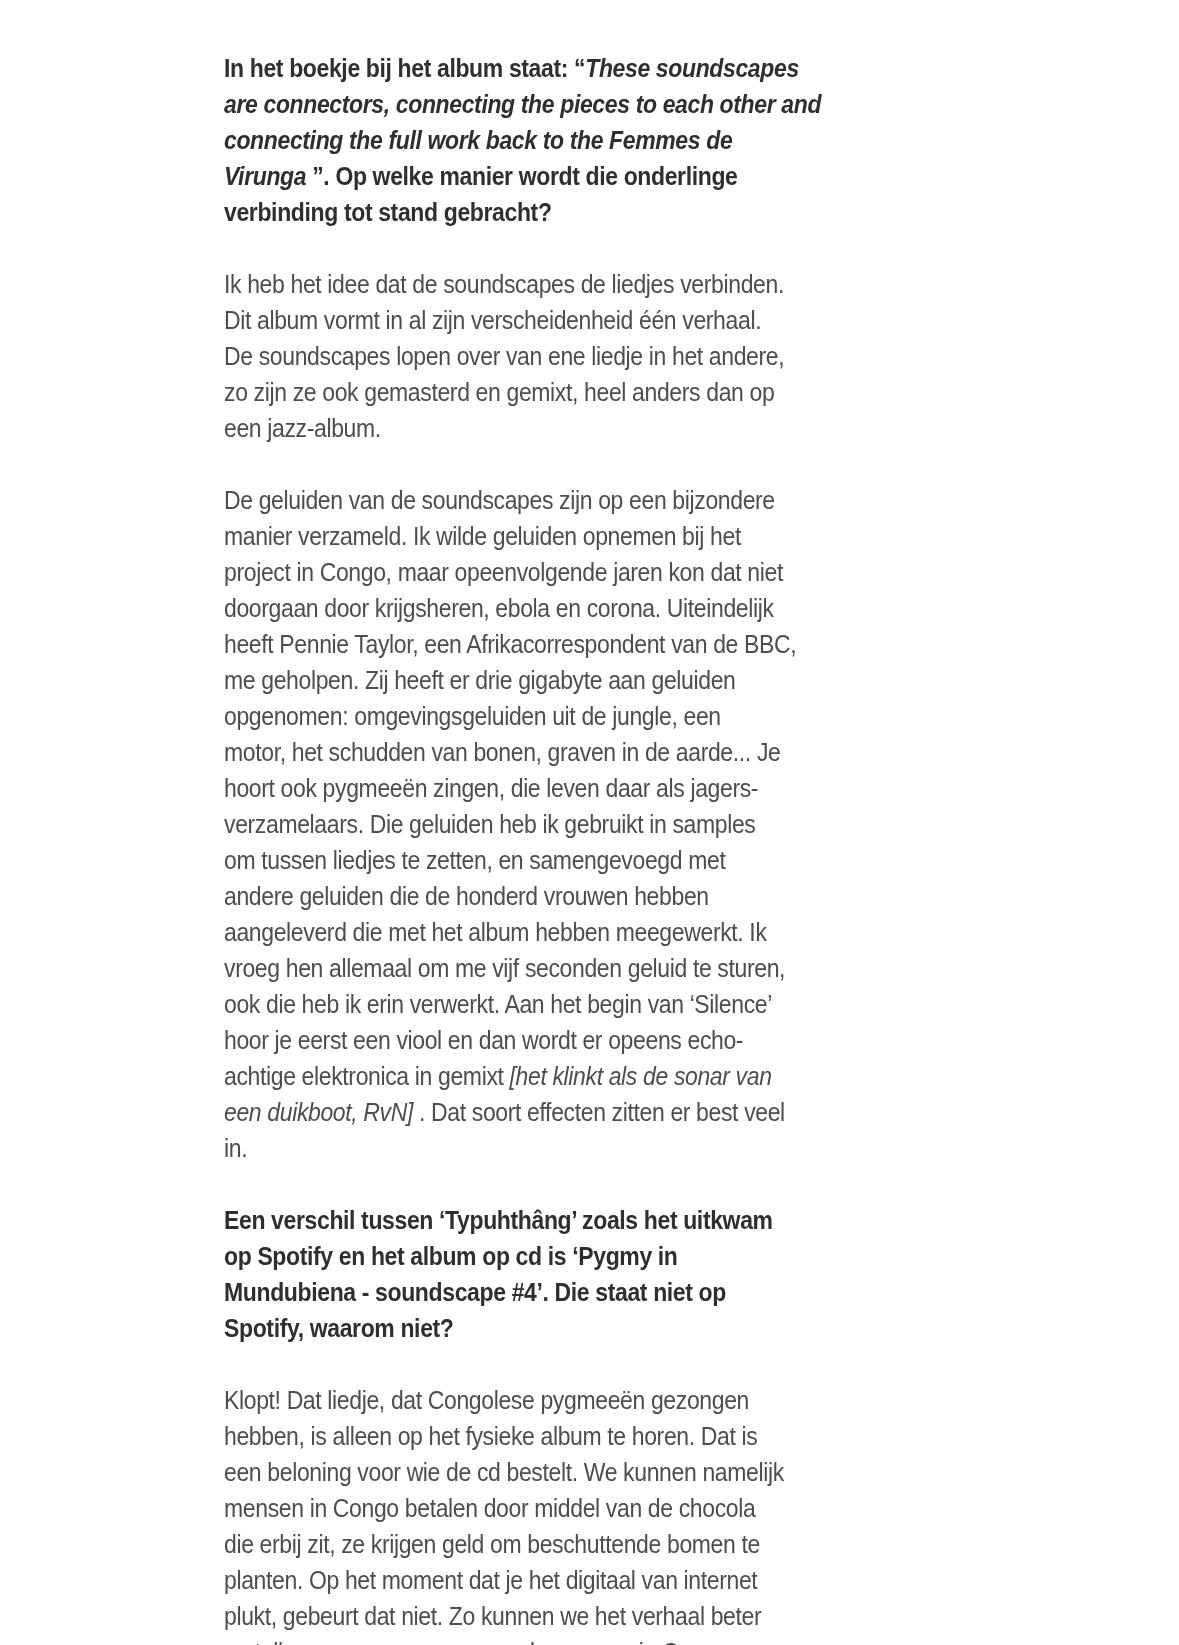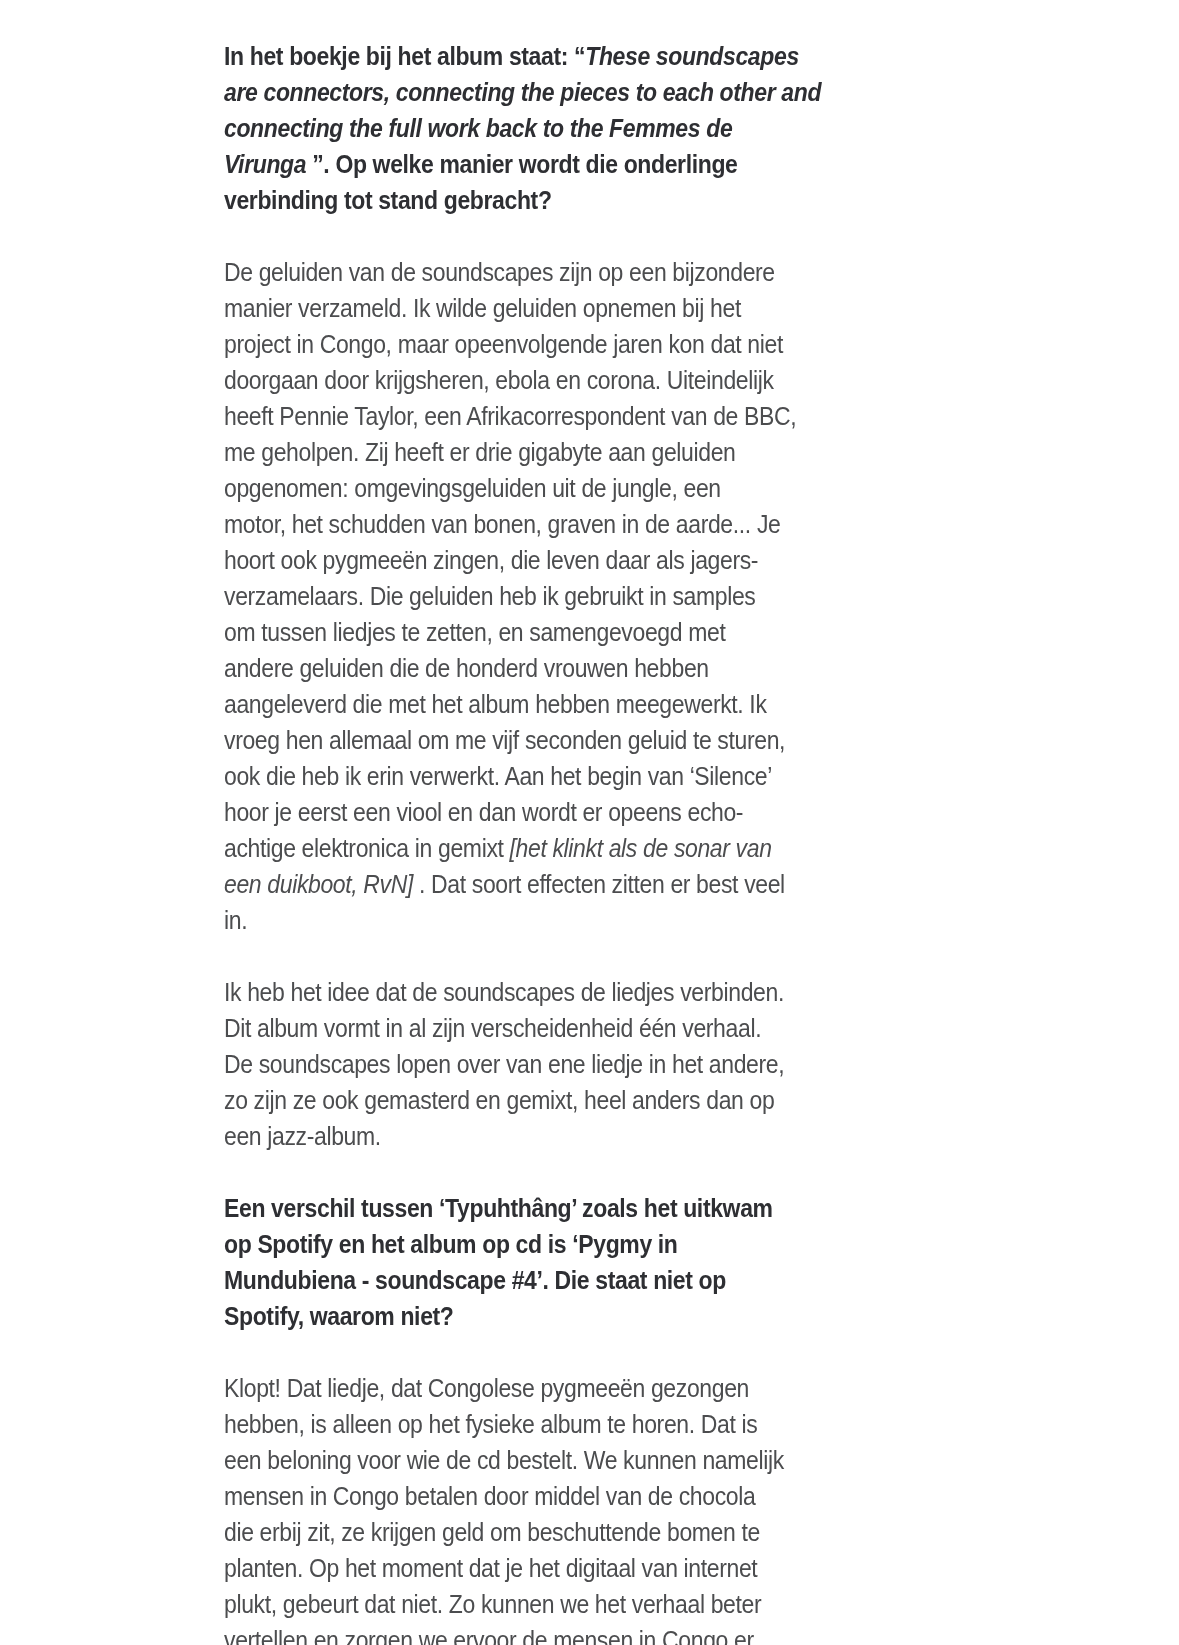--- a/index.html
+++ b/index.html
@@ -14,21 +14,21 @@
     overflow: hidden;
     font-family: "Liberation Sans", sans-serif;
   }
   .article {
     position: absolute;
     left: 224px;
     top: 38px;
     width: 600px;
   }
   .para {
-    margin: 0 0 36px 0;
+    margin: 12px 0 36px 0;
   }
   .para:last-child {
     margin-bottom: 0;
   }
   .line {
     height: 36px;
     line-height: 36px;
     white-space: nowrap;
     font-size: 25px;
     letter-spacing: -0.4px;
@@ -46,47 +46,47 @@
 
 <div class="article">
     <div class="para question">
       <div class="line"><span class="seg-b">In het boekje bij het album staat: “</span><span class="seg-bi">These soundscapes</span></div>
       <div class="line"><span class="seg-bi">are connectors, connecting the pieces to each other and</span></div>
       <div class="line"><span class="seg-bi">connecting the full work back to the Femmes de</span></div>
       <div class="line"><span class="seg-bi">Virunga</span><span class="seg-b"> ”. Op welke manier wordt die onderlinge</span></div>
       <div class="line"><span class="seg-b">verbinding tot stand gebracht?</span></div>
     </div>
     <div class="para answer">
+      <div class="line"><span class="seg-r">Ik heb het idee dat de soundscapes de liedjes verbinden.</span></div>
+      <div class="line"><span class="seg-r">Dit album vormt in al zijn verscheidenheid één verhaal.</span></div>
+      <div class="line"><span class="seg-r">De soundscapes lopen over van ene liedje in het andere,</span></div>
+      <div class="line"><span class="seg-r">zo zijn ze ook gemasterd en gemixt, heel anders dan op</span></div>
+      <div class="line"><span class="seg-r">een jazz-album.</span></div>
+    </div>
+    <div class="para answer">
       <div class="line"><span class="seg-r">De geluiden van de soundscapes zijn op een bijzondere</span></div>
       <div class="line"><span class="seg-r">manier verzameld. Ik wilde geluiden opnemen bij het</span></div>
       <div class="line"><span class="seg-r">project in Congo, maar opeenvolgende jaren kon dat niet</span></div>
       <div class="line"><span class="seg-r">doorgaan door krijgsheren, ebola en corona. Uiteindelijk</span></div>
       <div class="line"><span class="seg-r">heeft Pennie Taylor, een Afrikacorrespondent van de BBC,</span></div>
       <div class="line"><span class="seg-r">me geholpen. Zij heeft er drie gigabyte aan geluiden</span></div>
       <div class="line"><span class="seg-r">opgenomen: omgevingsgeluiden uit de jungle, een</span></div>
       <div class="line"><span class="seg-r">motor, het schudden van bonen, graven in de aarde... Je</span></div>
       <div class="line"><span class="seg-r">hoort ook pygmeeën zingen, die leven daar als jagers-</span></div>
       <div class="line"><span class="seg-r">verzamelaars. Die geluiden heb ik gebruikt in samples</span></div>
       <div class="line"><span class="seg-r">om tussen liedjes te zetten, en samengevoegd met</span></div>
       <div class="line"><span class="seg-r">andere geluiden die de honderd vrouwen hebben</span></div>
       <div class="line"><span class="seg-r">aangeleverd die met het album hebben meegewerkt. Ik</span></div>
       <div class="line"><span class="seg-r">vroeg hen allemaal om me vijf seconden geluid te sturen,</span></div>
       <div class="line"><span class="seg-r">ook die heb ik erin verwerkt. Aan het begin van ‘Silence’</span></div>
       <div class="line"><span class="seg-r">hoor je eerst een viool en dan wordt er opeens echo-</span></div>
       <div class="line"><span class="seg-r">achtige elektronica in gemixt </span><span class="seg-i">[het klinkt als de sonar van</span></div>
       <div class="line"><span class="seg-i">een duikboot, RvN]</span><span class="seg-r"> . Dat soort effecten zitten er best veel</span></div>
       <div class="line"><span class="seg-r">in.</span></div>
     </div>
-    <div class="para answer">
-      <div class="line"><span class="seg-r">Ik heb het idee dat de soundscapes de liedjes verbinden.</span></div>
-      <div class="line"><span class="seg-r">Dit album vormt in al zijn verscheidenheid één verhaal.</span></div>
-      <div class="line"><span class="seg-r">De soundscapes lopen over van ene liedje in het andere,</span></div>
-      <div class="line"><span class="seg-r">zo zijn ze ook gemasterd en gemixt, heel anders dan op</span></div>
-      <div class="line"><span class="seg-r">een jazz-album.</span></div>
-    </div>
     <div class="para question">
       <div class="line"><span class="seg-b">Een verschil tussen ‘Typuhthâng’ zoals het uitkwam</span></div>
       <div class="line"><span class="seg-b">op Spotify en het album op cd is ‘Pygmy in</span></div>
       <div class="line"><span class="seg-b">Mundubiena - soundscape #4’. Die staat niet op</span></div>
       <div class="line"><span class="seg-b">Spotify, waarom niet?</span></div>
     </div>
     <div class="para answer">
       <div class="line"><span class="seg-r">Klopt! Dat liedje, dat Congolese pygmeeën gezongen</span></div>
       <div class="line"><span class="seg-r">hebben, is alleen op het fysieke album te horen. Dat is</span></div>
       <div class="line"><span class="seg-r">een beloning voor wie de cd bestelt. We kunnen namelijk</span></div>

